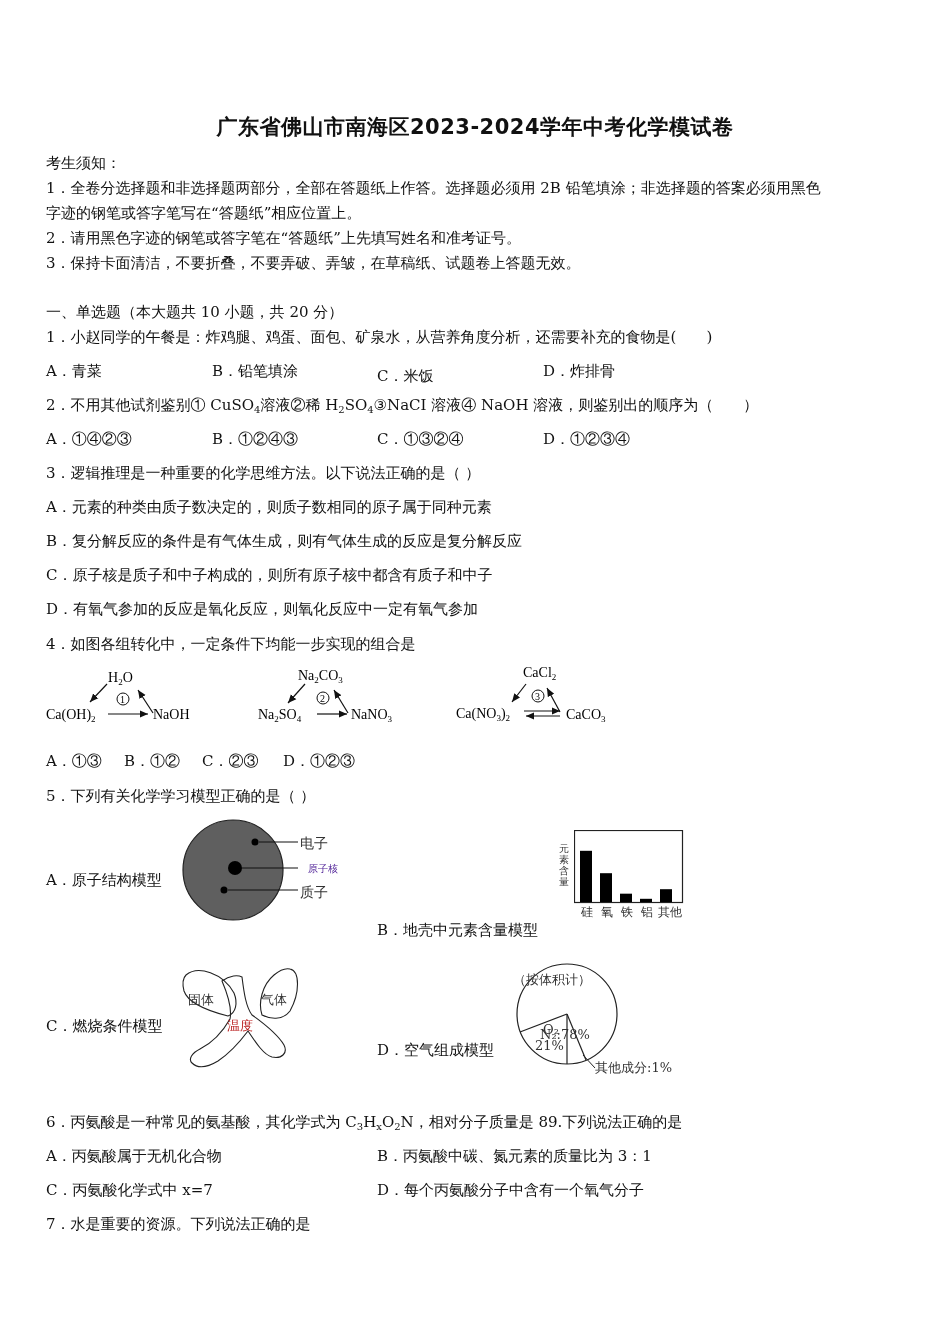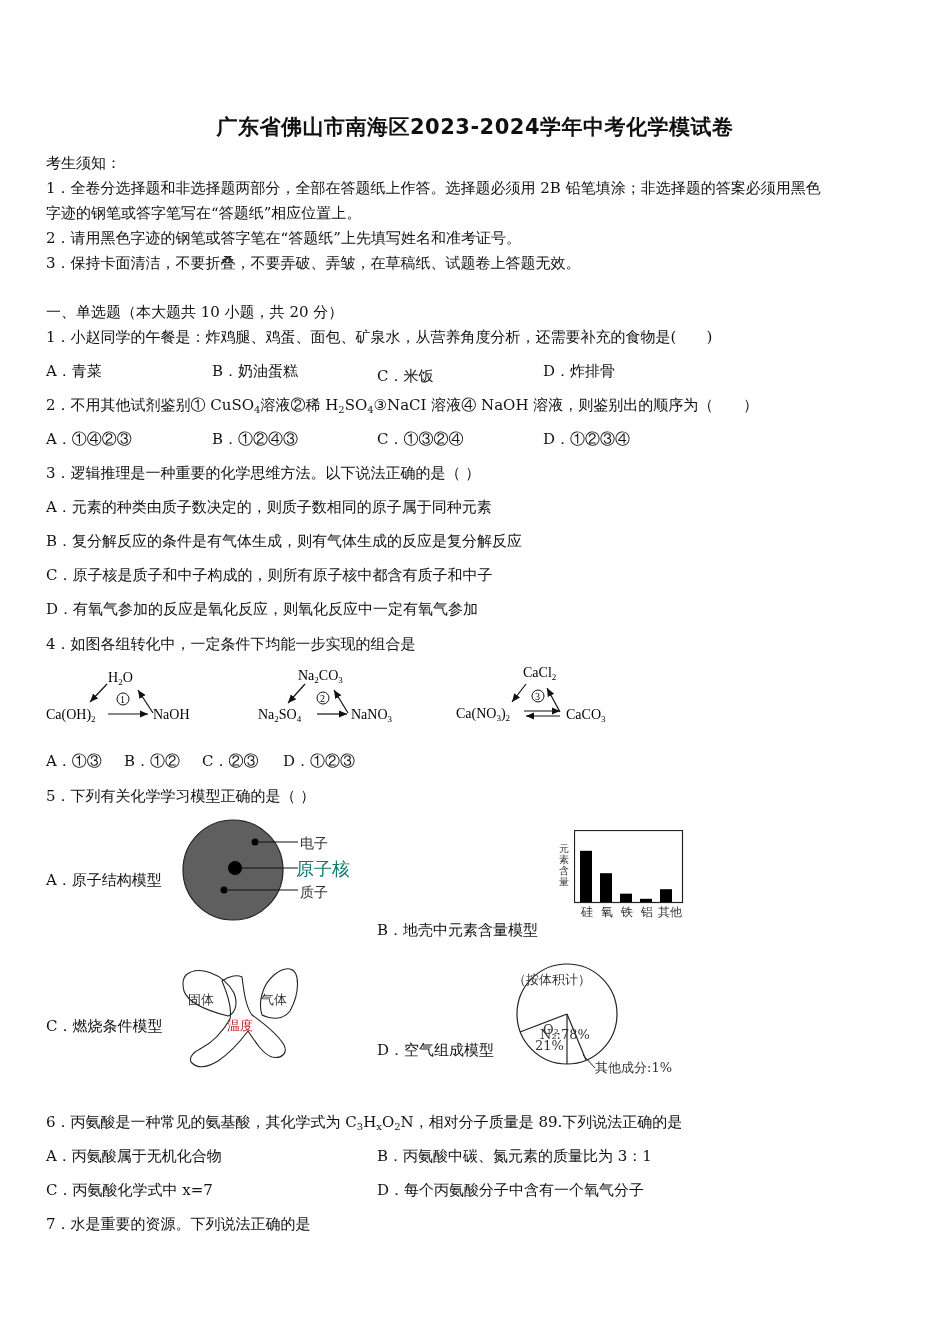--- a/index.html
+++ b/index.html
@@ -27,21 +27,21 @@
 <div class="abs line" style="top:153px;">考生须知：</div>
 <div class="abs line" style="top:178px;">1．全卷分选择题和非选择题两部分，全部在答题纸上作答。选择题必须用 2B 铅笔填涂；非选择题的答案必须用黑色</div>
 <div class="abs line" style="top:203px;">字迹的钢笔或答字笔写在“答题纸”相应位置上。</div>
 <div class="abs line" style="top:228px;">2．请用黑色字迹的钢笔或答字笔在“答题纸”上先填写姓名和准考证号。</div>
 <div class="abs line" style="top:253px;">3．保持卡面清洁，不要折叠，不要弄破、弄皱，在草稿纸、试题卷上答题无效。</div>
 
 <div class="abs line" style="top:302px;">一、单选题（本大题共 10 小题，共 20 分）</div>
 
 <div class="abs line" style="top:327px;">1．小赵同学的午餐是：炸鸡腿、鸡蛋、面包、矿泉水，从营养角度分析，还需要补充的食物是(　　)</div>
 <div class="opt" style="left:46px; top:361px;">A．青菜</div>
-<div class="opt" style="left:212px; top:361px;">B．奶油蛋糕</div>
+<div class="opt" style="left:212px; top:361px;">B．铅笔填涂</div>
 <div class="opt" style="left:377px; top:366px;">C．米饭</div>
 <div class="opt" style="left:543px; top:361px;">D．炸排骨</div>
 
 <div class="abs line" style="top:395px;"><span>2．不用其他试剂鉴别① CuSO</span><sub>4</sub><span>溶液②稀 H</span><sub>2</sub><span>SO</span><sub>4</sub><span>③NaCI 溶液④ NaOH 溶液，则鉴别出的顺序为（　　）</span></div>
 <div class="opt" style="left:46px; top:429px;">A．①④②③</div>
 <div class="opt" style="left:212px; top:429px;">B．①②④③</div>
 <div class="opt" style="left:377px; top:429px;">C．①③②④</div>
 <div class="opt" style="left:543px; top:429px;">D．①②③④</div>
 
 <div class="abs line" style="top:463px;">3．逻辑推理是一种重要的化学思维方法。以下说法正确的是（ ）</div>
@@ -105,21 +105,21 @@
 <svg class="abs" style="left:178px; top:818px;" width="190" height="110">
   <circle cx="55" cy="52" r="50" fill="#5f5f5f" stroke="#222" stroke-width="1.2"></circle>
   <circle cx="77" cy="24" r="3.5" fill="#000"></circle>
   <line x1="81" y1="24" x2="120" y2="24" stroke="#111" stroke-width="1.2"></line>
   <circle cx="57" cy="50" r="7" fill="#000"></circle>
   <line x1="64" y1="50" x2="120" y2="50" stroke="#111" stroke-width="1.2"></line>
   <circle cx="46" cy="72" r="3.5" fill="#000"></circle>
   <line x1="50" y1="72" x2="120" y2="72" stroke="#111" stroke-width="1.2"></line>
 </svg>
 <div class="opt" style="left:300px; top:833px; font-size:14px; color:#333;">电子</div>
-<div class="opt" style="left:296px; top:859px; font-size:18px; color:#0f766e;">原子核</div>
+<div class="opt" style="left:308px; top:859px; font-size:10px; color:#4c1d95;">原子核</div>
 <div class="opt" style="left:300px; top:882px; font-size:14px; color:#333;">质子</div>
 
 <div class="opt" style="left:377px; top:920px;">B．地壳中元素含量模型</div>
 <div class="abs" style="left:559px; top:843px; width:14px; font-size:10px; line-height:11px; white-space:normal; color:#333;">元素含量</div>
 <svg class="abs" style="left:574px; top:830px;" width="110" height="76">
   <rect x="0.5" y="0.5" width="108" height="72" fill="none" stroke="#222" stroke-width="1.2"></rect>
   <g id="bars">
       <rect x="6" y="20.799999999999997" width="12" height="51.2" fill="#000"></rect>
       <rect x="26" y="43.2" width="12" height="28.8" fill="#000"></rect>
       <rect x="46" y="63.68" width="12" height="8.32" fill="#000"></rect>

